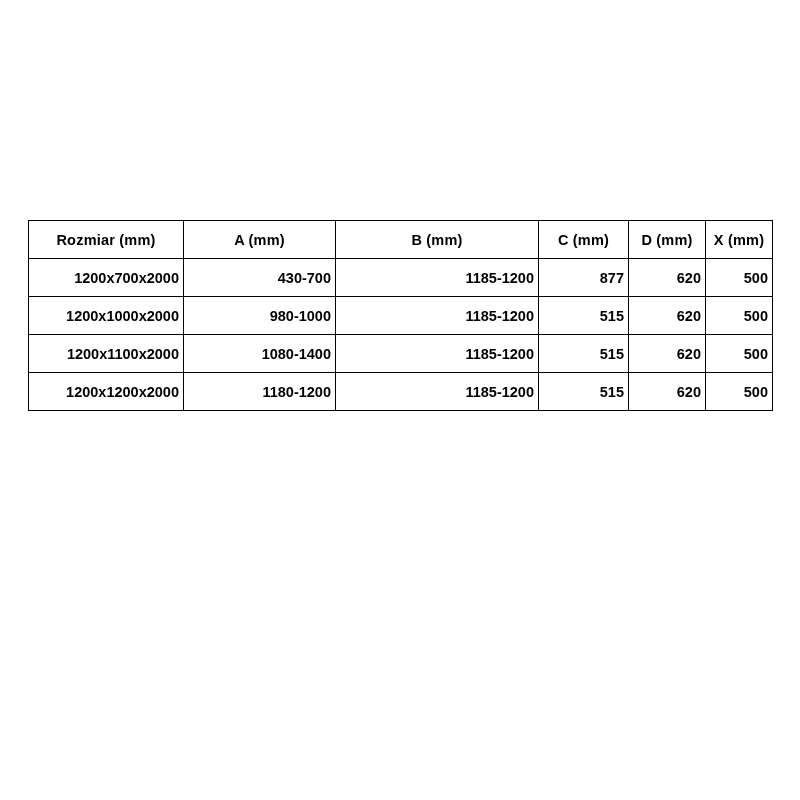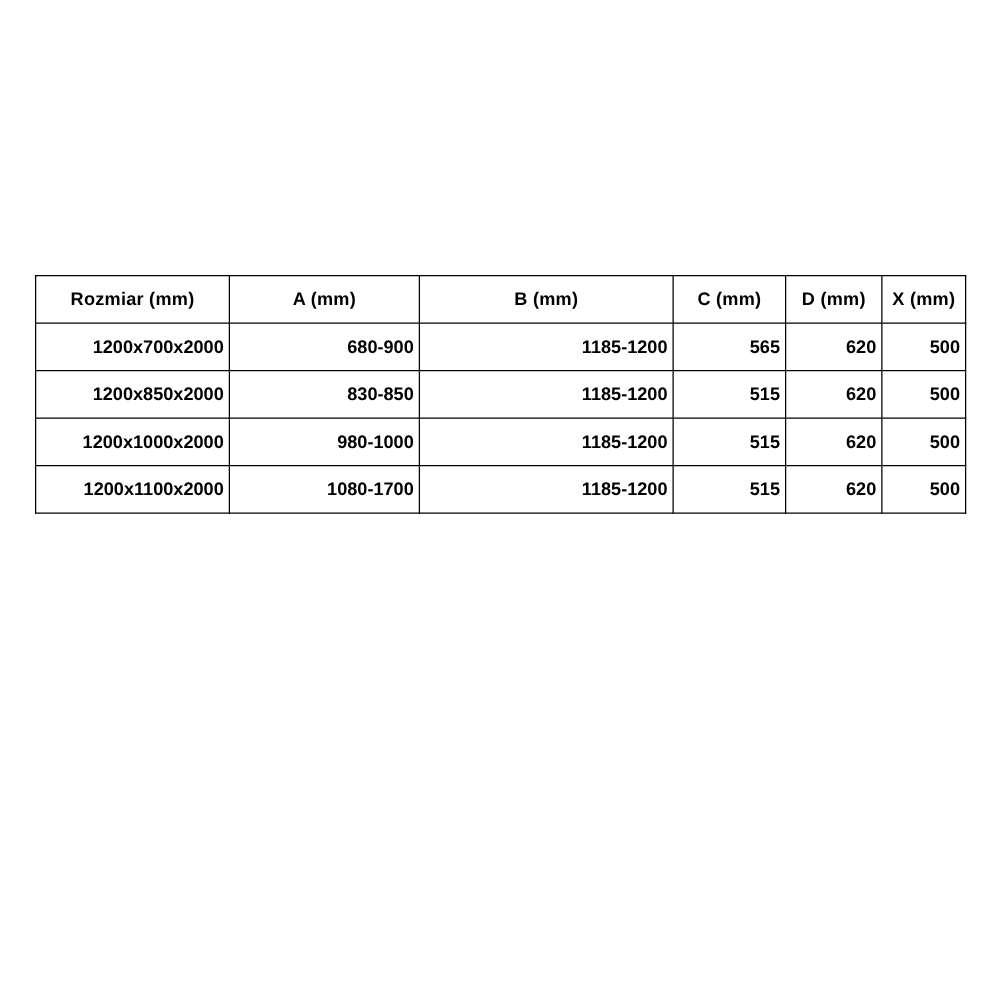--- a/index.html
+++ b/index.html
@@ -79,45 +79,45 @@
           <th>A (mm)</th>
           <th>B (mm)</th>
           <th>C (mm)</th>
           <th>D (mm)</th>
           <th>X (mm)</th>
         </tr>
       </thead>
       <tbody>
         <tr>
           <td class="cell-size">1200x700x2000</td>
-          <td class="cell-a">680-900</td>
+          <td class="cell-a">430-700</td>
           <td class="cell-b">1185-1200</td>
-          <td>565</td>
-          <td>620</td>
-          <td>500</td>
-        </tr>
-        <tr>
-          <td class="cell-size">1200x850x2000</td>
-          <td class="cell-a">830-850</td>
-          <td class="cell-b">1185-1200</td>
-          <td>515</td>
+          <td>877</td>
           <td>620</td>
           <td>500</td>
         </tr>
         <tr>
           <td class="cell-size">1200x1000x2000</td>
           <td class="cell-a">980-1000</td>
           <td class="cell-b">1185-1200</td>
           <td>515</td>
           <td>620</td>
           <td>500</td>
         </tr>
         <tr>
           <td class="cell-size">1200x1100x2000</td>
-          <td class="cell-a">1080-1700</td>
+          <td class="cell-a">1080-1400</td>
+          <td class="cell-b">1185-1200</td>
+          <td>515</td>
+          <td>620</td>
+          <td>500</td>
+        </tr>
+        <tr>
+          <td class="cell-size">1200x1200x2000</td>
+          <td class="cell-a">1180-1200</td>
           <td class="cell-b">1185-1200</td>
           <td>515</td>
           <td>620</td>
           <td>500</td>
         </tr>
       </tbody>
     </table>
   </div>
 </div>
 

